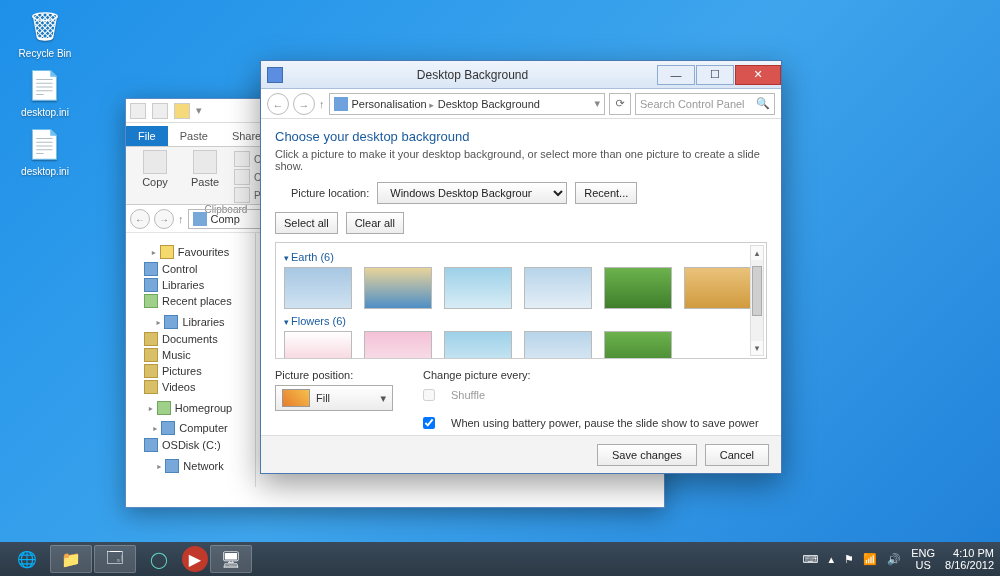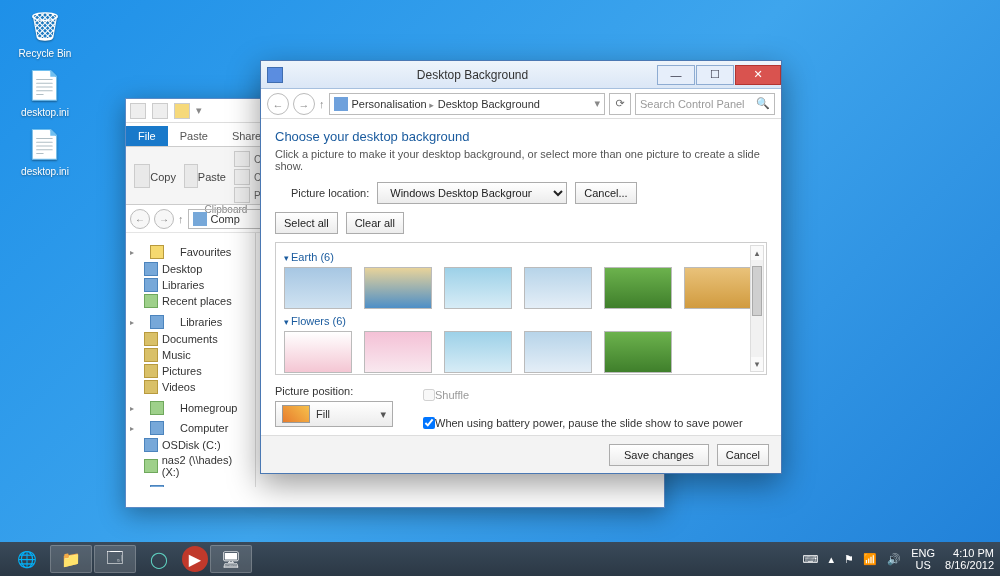--- a/index.html
+++ b/index.html
@@ -21,31 +21,31 @@
 
 .win-explorer { position:absolute; left:125px; top:98px; width:540px; height:410px; background:#fff; border:1px solid #5a8ac6; box-shadow:0 6px 24px rgba(0,0,0,.35); }
 .win-explorer .qa { height:24px; background:#fff; border-bottom:1px solid #ddd; display:flex; align-items:center; gap:6px; padding:0 4px; }
 .qa .qicon { width:16px; height:16px; background:#eee; border:1px solid #ccc; }
 .ribbon-tabs { height:24px; background:#fff; display:flex; align-items:flex-end; border-bottom:1px solid #ccc; }
 .ribbon-tabs .tab { padding:4px 12px; color:#555; cursor:pointer; }
 .ribbon-tabs .tab.file { background:#1979ca; color:#fff; }
 .ribbon { height:58px; background:#f5f5f5; border-bottom:1px solid #ccc; display:flex; }
 .ribbon .grp { border-right:1px solid #ddd; padding:3px 8px; display:flex; flex-direction:column; }
 .ribbon .big { display:flex; gap:8px; }
-.ribbon .bigbtn { display:flex; flex-direction:row; align-items:center; width:42px; color:#444; font-size:10px; }
+.ribbon .bigbtn { display:flex; flex-direction:column; align-items:center; width:42px; color:#444; font-size:10px; }
 .ribbon .bigbtn .bi { width:24px; height:24px; background:#e9e9e9; border:1px solid #ccc; margin-bottom:2px; }
 .ribbon .small { font-size:10px; color:#666; display:flex; align-items:center; gap:4px; margin:1px 0;}
 .ribbon .small::before { content:""; width:14px; height:14px; background:#eee; border:1px solid #ccc; display:inline-block; }
 .ribbon .glabel { text-align:center; font-size:10px; color:#888; margin-top:auto; }
 .addr { height:28px; display:flex; align-items:center; gap:4px; padding:0 4px; border-bottom:1px solid #e5e5e5; }
 .addr .nav { width:20px; height:20px; border:1px solid #bbb; border-radius:50%; background:#f7f7f7; display:flex; align-items:center; justify-content:center; color:#777; font-size:10px;}
 .addr .bar { flex:1; height:20px; border:1px solid #bbb; display:flex; align-items:center; padding:0 4px; gap:4px; color:#333; }
 .exp-body { display:flex; height:calc(100% - 24px - 24px - 58px - 28px - 20px); }
 .tree { width:130px; border-right:1px solid #ddd; padding:6px 4px; overflow:hidden; }
-.tree .hdr { display:flex; align-items:center; gap:16px; color:#333; font-size:11px; margin:6px 0 2px; }
+.tree .hdr { display:flex; align-items:center; gap:4px; color:#333; font-size:11px; margin:6px 0 2px;justify-content:center; }
 .tree .hdr::before { content:"▸"; font-size:8px; color:#888; }
 .tree .item { display:flex; align-items:center; gap:4px; padding:1px 0 1px 14px; color:#333; }
 .tree .ico { width:14px; height:14px; background:#d9c068; border:1px solid #b89a3e; }
 .tree .ico.blue { background:#77a8d9; border-color:#4c84bd; }
 .tree .ico.gre { background:#9ed08a; border-color:#6fa85c; }
 .exp-main { flex:1; background:#fff; }
 .status { position:absolute; bottom:0; left:0; right:0; height:20px; border-top:1px solid #ddd; display:flex; align-items:center; gap:14px; padding:0 8px; color:#555; font-size:10px; background:#fafafa;}
 .status .spacer{flex:1;}
 .vicon{width:16px;height:14px;border:1px solid #aaa;background:#fff;}
 
@@ -80,21 +80,21 @@
 .f1{background:linear-gradient(#fff,#f4c6d3);} .f2{background:linear-gradient(#f4c1d6,#f9e8ef);}
 .scrollbar{position:absolute;right:2px;top:2px;bottom:2px;width:14px;background:#f1f1f1;border:1px solid #ddd;}
 .sb-up,.sb-dn{height:14px;display:flex;align-items:center;justify-content:center;color:#666;font-size:9px;background:#fafafa;}
 .sb-thumb{position:absolute;left:1px;right:1px;top:20px;height:50px;background:#cfcfcf;border:1px solid #aaa;}
 .lower { display:flex; gap:30px; margin-top:10px; color:#333;}
 .lower .col h4{font-weight:400;color:#333;margin-bottom:4px;font-size:11px;}
 .pos-sel{display:flex;align-items:center;border:1px solid #acacac;background:linear-gradient(#fff,#ececec);height:26px;padding:0 6px;gap:6px;width:118px;}
 .pos-sel .sw{width:28px;height:18px;background:linear-gradient(45deg,#e77c2d,#f6c04b);border:1px solid #999;}
 .pos-sel::after{content:"▾";margin-left:auto;color:#555;}
 .dim{color:#9a9a9a;}
-.chk{display:flex;align-items:flex-end;gap:0;margin-top:4px;}
+.chk{display:flex;align-items:flex-end;gap:16px;margin-top:4px;}
 .chk input{width:12px;height:12px;}
 .footer { height:38px; border-top:1px solid #ddd; background:#f3f3f3; display:flex; align-items:center; justify-content:flex-end; gap:8px; padding:0 12px;}
 </style>
 </head>
 <body>
 
 <div class="desk-icons">
   <div class="d-icon">
       <div class="pic">🗑</div>
       <span>Recycle Bin</span>
@@ -151,21 +151,21 @@
       </div>
   </div>
   <div class="exp-body">
     <div class="tree">
       <div class="hdr">
           <span class="ico" style="background:#f5d96f"></span>
           <span>Favourites</span>
         </div>
       <div class="item">
           <span class="ico blue"></span>
-          <span>Desktop</span>
+          <span>Control</span>
         </div>
       <div class="item">
           <span class="ico blue"></span>
           <span>Libraries</span>
         </div>
       <div class="item">
           <span class="ico gre"></span>
           <span>Recent places</span>
         </div>
       <div class="hdr">
@@ -192,24 +192,20 @@
           <span class="ico gre"></span>
           <span>Homegroup</span>
         </div>
       <div class="hdr">
           <span class="ico blue"></span>
           <span>Computer</span>
         </div>
       <div class="item">
           <span class="ico blue"></span>
           <span>OSDisk (C:)</span>
-        </div>
-      <div class="item">
-          <span class="ico gre"></span>
-          <span>nas2 (\\hades) (X:)</span>
         </div>
       <div class="hdr">
           <span class="ico blue"></span>
           <span>Network</span>
         </div>
     </div>
     <div class="exp-main"></div>
   </div>
 </div>
 
@@ -236,21 +232,21 @@
         <span style="color:#9a9a9a">Search Control Panel</span>
         <span style="margin-left:auto">🔍</span>
       </div>
   </div>
   <div class="cp-body">
     <h1>Choose your desktop background</h1>
     <div class="sub">Click a picture to make it your desktop background, or select more than one picture to create a slide show.</div>
     <div class="row">
       <label>Picture location:</label>
       <select style="width:190px"><option>Windows Desktop Backgrounds</option></select>
-      <button class="btn">Cancel...</button>
+      <button class="btn">Recent...</button>
     </div>
     <div class="row">
       <button class="btn">Select all</button>
       <button class="btn">Clear all</button>
     </div>
     <div class="gallery">
       <div class="cat">Earth (6)</div>
       <div class="thumbs">
         <div class="thumb t1"></div>
         <div class="thumb t2"></div>
@@ -275,36 +271,37 @@
     </div>
     <div class="lower">
       <div class="col">
         <h4>Picture position:</h4>
         <div class="pos-sel">
             <div class="sw"></div>
             <span>Fill</span>
           </div>
       </div>
       <div class="col">
+        <h4 class="dim">Change picture every:</h4>
         <div style="display:flex;gap:14px;align-items:center">
           <label class="chk dim">
               <input type="checkbox" disabled="" style="">
               <span>Shuffle</span>
             </label>
         </div>
         <label class="chk" style="margin-top:16px">
             <input type="checkbox" checked="" style="">
             <span>When using battery power, pause the slide show to save power</span>
           </label>
       </div>
     </div>
   </div>
   <div class="footer">
     <button class="btn" style="padding:0 14px">Save changes</button>
-    <button class="btn" style="padding:0 8px">Cancel</button>
+    <button class="btn" style="padding:0 14px">Cancel</button>
   </div>
 </div>
 
 <div class="taskbar">
   <div class="tb-item">🌐</div>
   <div class="tb-item active">📁</div>
   <div class="tb-item active">🗔</div>
   <div class="tb-item" style="color:#5fd0c0">◯</div>
   <div class="tb-item" style="background:#c0392b;border-radius:50%;width:26px;height:26px">▶</div>
   <div class="tb-item active">🖥</div>

